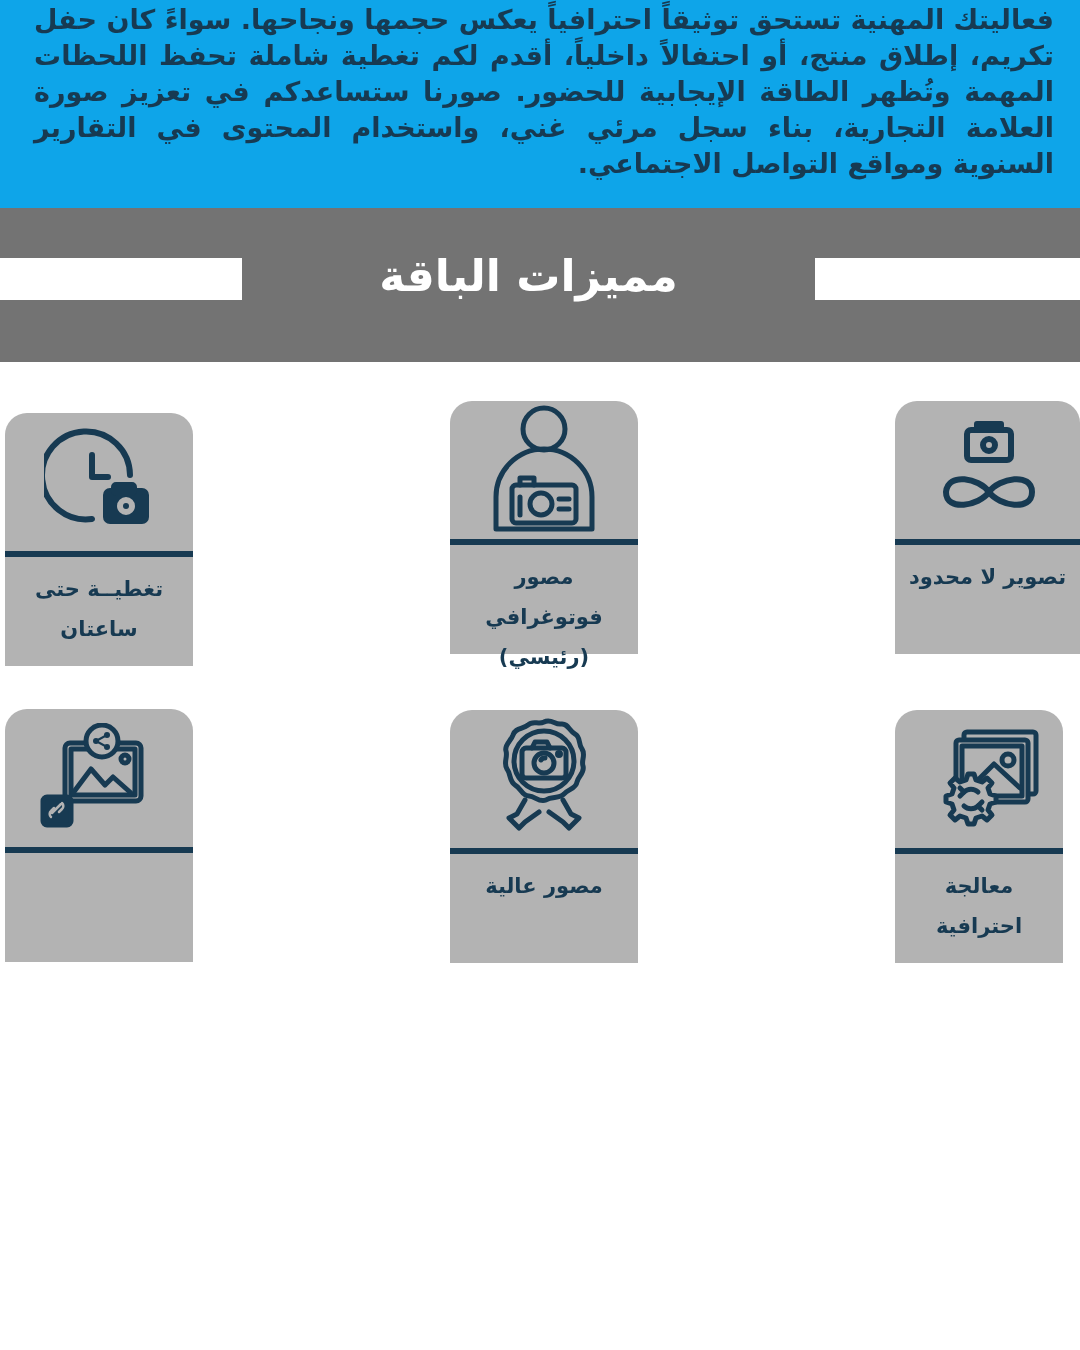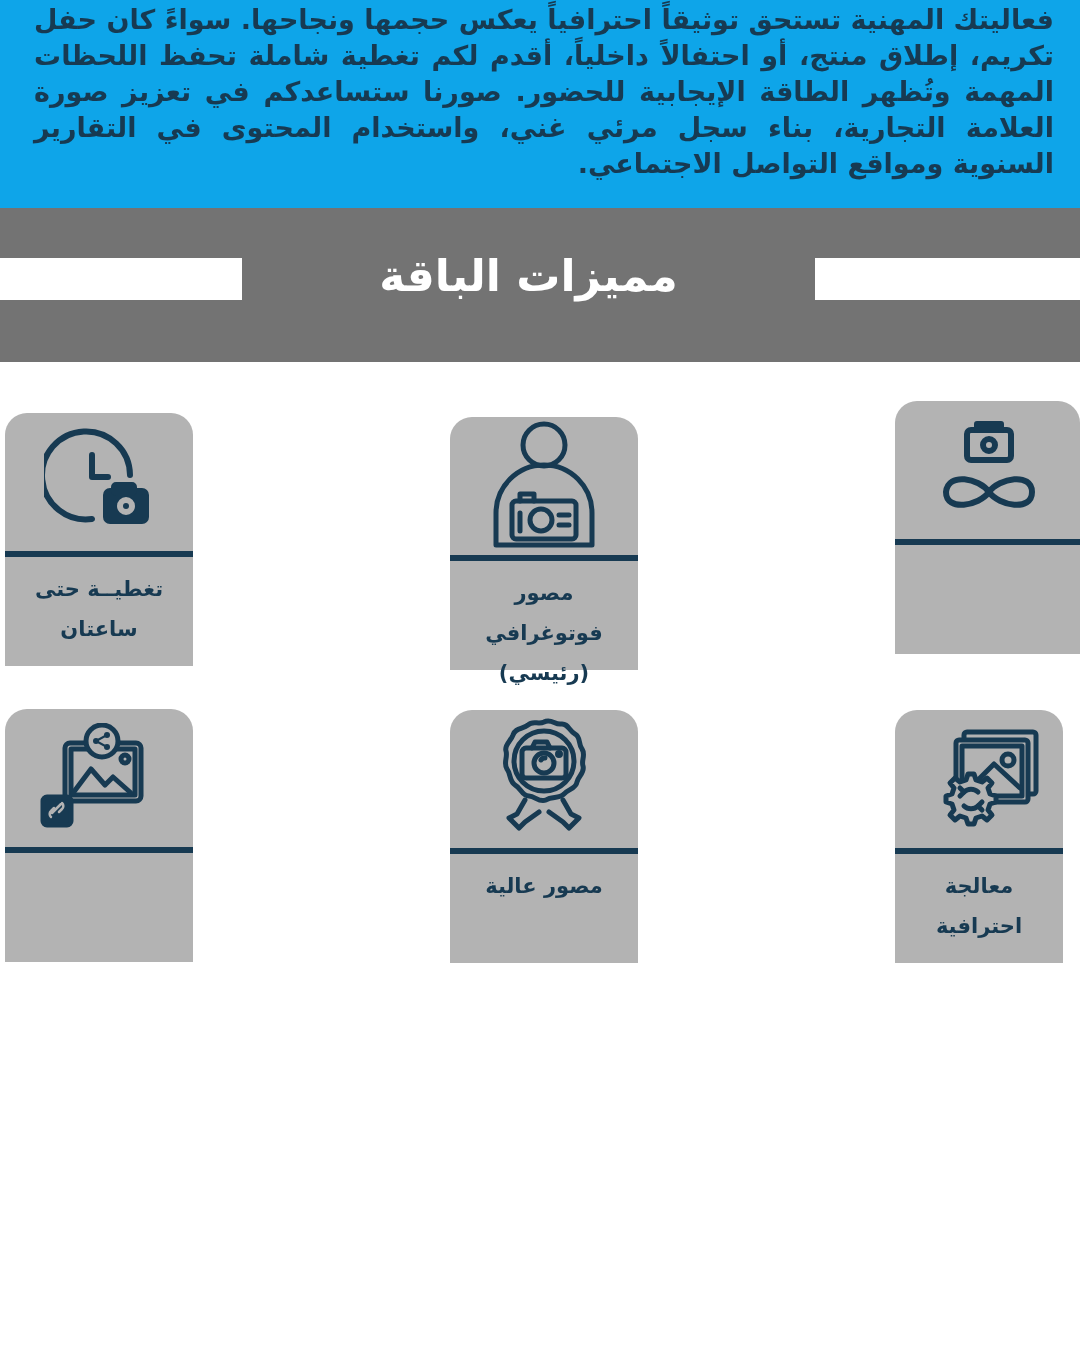--- a/index.html
+++ b/index.html
@@ -9,21 +9,21 @@
   .band{position:absolute;left:0;top:208px;width:1080px;height:154px;background:#737373;}
   .bar{position:absolute;top:50px;height:42px;background:#ffffff;}
   .bar-left{left:0;width:242px;}
   .bar-right{left:815px;width:265px;}
   .band-title{position:absolute;left:242px;width:573px;top:36px;text-align:center;color:#ffffff;font-weight:bold;font-size:44px;line-height:64px;direction:rtl;}
   .card{position:absolute;width:188px;height:253px;background:#b3b3b3;border-radius:22px 22px 0 0;}
   .card .icon{position:absolute;left:0;top:0;width:188px;height:137px;display:flex;align-items:center;justify-content:center;}
   .card .divider{position:absolute;left:0;top:138px;width:100%;height:6px;background:#173a52;}
   .card .label{position:absolute;left:4px;right:4px;top:156px;text-align:center;direction:rtl;color:#173a52;font-weight:bold;font-size:21px;line-height:40px;}
   .c1{left:5px;top:413px;}
-  .c2{left:450px;top:401px;margin-top:16px;}
+  .c2{left:450px;top:401px;}
   .c3{left:895px;top:401px;width:185px;}
   .c4{left:5px;top:709px;}
   .c5{left:450px;top:710px;}
   .c6{left:895px;top:710px;width:168px;}
   svg{display:block;}
 </style>
 </head>
 <body>
 
 <div class="intro">
@@ -71,20 +71,21 @@
 <div class="card c3">
   <div class="icon">
     <svg width="110" height="100" viewBox="0 0 110 100" fill="none" stroke="#173a52" stroke-width="6" stroke-linecap="round" stroke-linejoin="round">
       <rect x="33" y="10" width="44" height="30" rx="4"></rect>
       <path d="M43 10 V4 H67 V10"></path>
       <circle cx="55" cy="25" r="6"></circle>
       <path d="M55 72 C45 58 14 52 12 72 C12 92 45 86 55 72 C65 58 98 52 98 72 C98 92 65 86 55 72 Z"></path>
     </svg>
   </div>
   <div class="divider"></div>
+  <div class="label">تصوير لا محدود</div>
 </div>
 
 <div class="card c4">
   <div class="icon">
     <svg width="120" height="110" viewBox="0 0 120 110" fill="none" stroke="#173a52" stroke-width="5" stroke-linecap="round" stroke-linejoin="round">
       <rect x="26" y="20" width="76" height="58" rx="5"></rect>
       <rect x="32" y="26" width="64" height="46"></rect>
       <path d="M34 70 L52 46 L66 62 L74 54 L92 70"></path>
       <circle cx="86" cy="36" r="4"></circle>
       <circle cx="63" cy="18" r="16" fill="#b3b3b3"></circle>

